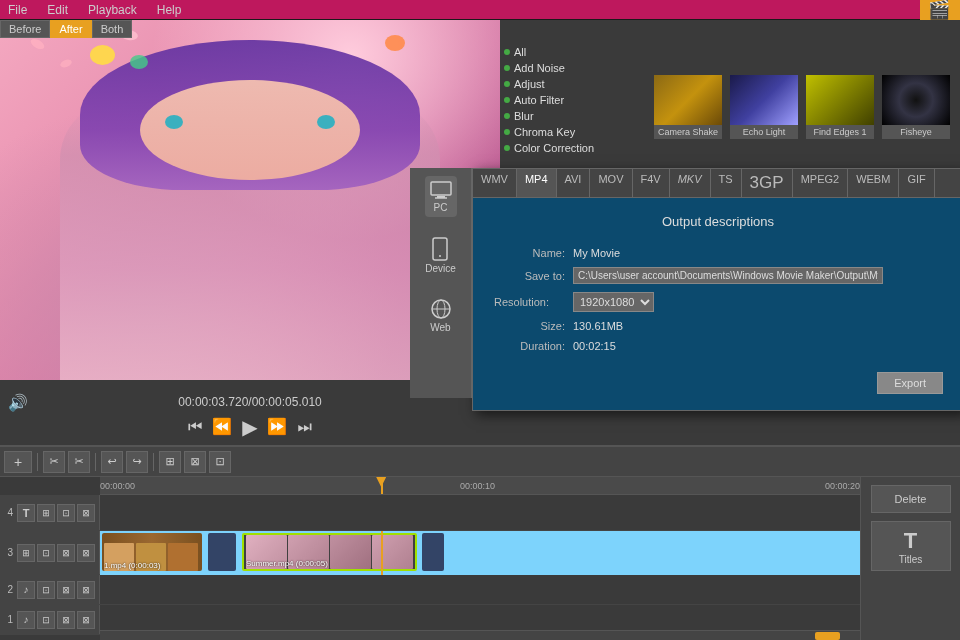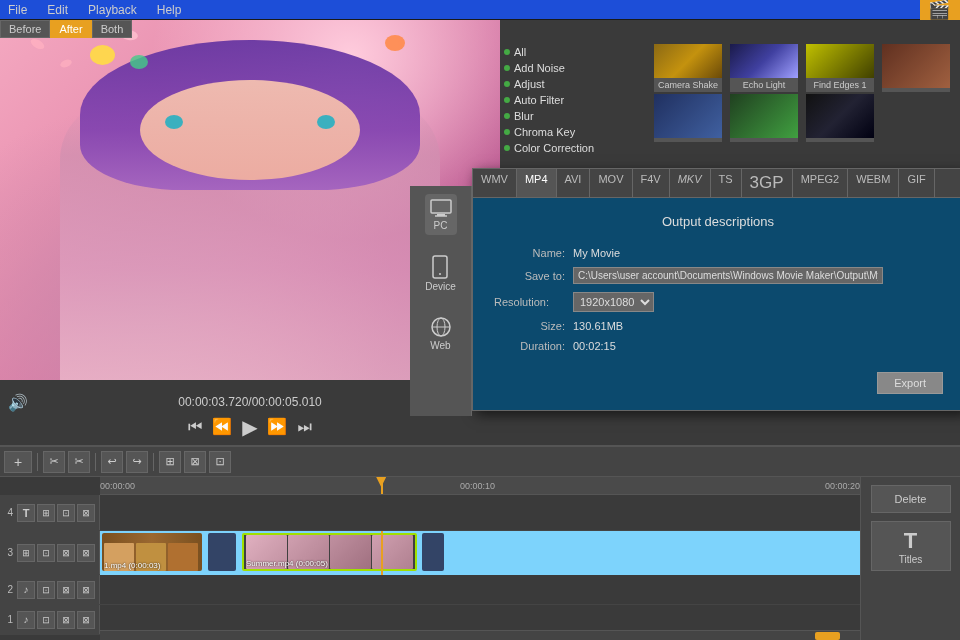--- a/index.html
+++ b/index.html
@@ -1,19 +1,19 @@
 <!DOCTYPE html>
 <html><head>
   <meta charset="utf-8">
   <style>
     * { margin: 0; padding: 0; box-sizing: border-box; }
     body { width: 960px; height: 640px; background: #3a3a3a; font-family: Arial, sans-serif; font-size: 12px; color: #ccc; overflow: hidden; position: relative; }
 
     
-    #menubar { background: #1d4ed8; height: 20px; display: flex; align-items: center; padding: 0 4px; gap: 12px; border-bottom: 1px solid #1a1a1a; }
+    #menubar { background: #be185d; height: 20px; display: flex; align-items: center; padding: 0 4px; gap: 12px; border-bottom: 1px solid #1a1a1a; }
     .menu-item { color: #ccc; font-size: 12px; cursor: pointer; padding: 0 4px; }
 
     
     #view-tabs { position: absolute; top: 20px; left: 0; display: flex; z-index: 10; }
     .view-tab { padding: 2px 8px; font-size: 11px; cursor: pointer; border: 1px solid #666; background: #555; color: #ccc; }
     .view-tab.active { background: #e8a020; color: #fff; border-color: #e8a020; }
 
     
     #main { display: flex; height: 620px; position: relative; }
 
@@ -23,21 +23,21 @@
     
     .anime-bg { position: absolute; inset: 0; background: radial-gradient(ellipse at 60% 20%, #ffb8d0 0%, #e890b0 40%, #c060a0 80%, #8030600 100%); }
 
     
     #effects-panel { position: absolute; top: 20px; right: 16px; width: 145px; background: #444; padding: 4px; z-index: 5; }
     .effect-item { display: flex; align-items: center; gap: 4px; padding: 2px 4px; cursor: pointer; font-size: 11px; color: #ddd; }
     .effect-dot { width: 6px; height: 6px; border-radius: 50%; background: #4a4; flex-shrink: 0; }
 
     
     #filter-thumbs { position: absolute; top: 20px; right: 145px; width: 310px; background: #444; display: grid; grid-template-columns: repeat(4, 1fr); gap: 2px; padding: 4px; z-index: 5; }
-    .filter-thumb { width: 68px; height: 48px; background: #555; cursor: pointer; display: flex; flex-direction: column; align-items: center; overflow: hidden; }
+    .filter-thumb { width: 68px; height: 64px; background: #555; cursor: pointer; display: flex; flex-direction: column; align-items: center; overflow: hidden; margin-top: 31px; }
     .thumb-img { width: 68px; height: 50px; object-fit: cover; }
     .thumb-label { font-size: 9px; color: #ccc; text-align: center; padding: 2px; }
 
     
     .ft-camera { background: linear-gradient(135deg, #8b6914 0%, #c4920e 50%, #6b4a08 100%); }
     .ft-echo { background: linear-gradient(135deg, #1a1a4a 0%, #4040a0 50%, #a0a0ff 100%); }
     .ft-edges { background: linear-gradient(135deg, #c0c000 0%, #808000 50%, #404000 100%); }
     .ft-fisheye { background: radial-gradient(circle, #111 0%, #334 40%, #000 100%); }
     .ft-row2a { background: linear-gradient(135deg, #603020 0%, #a06040 100%); }
     .ft-row2b { background: linear-gradient(135deg, #203060 0%, #4060a0 100%); }
@@ -173,20 +173,24 @@
     </div>
     <div class="filter-thumb">
       <div class="thumb-img ft-echo" style="width:68px; height:50px;"></div>
       <div class="thumb-label">Echo Light</div>
     </div>
     <div class="filter-thumb">
       <div class="thumb-img ft-edges" style="width:68px; height:50px;"></div>
       <div class="thumb-label">Find Edges 1</div>
     </div>
     <div class="filter-thumb">
+      <div class="thumb-img ft-fisheye" style="width:68px; height:50px;"></div>
+      <div class="thumb-label">Fisheye</div>
+    </div>
+    <div class="filter-thumb">
       <div class="thumb-img ft-row2a" style="width:68px; height:50px;"></div>
       <div class="thumb-label"></div>
     </div>
     <div class="filter-thumb">
       <div class="thumb-img ft-row2b" style="width:68px; height:50px;"></div>
       <div class="thumb-label"></div>
     </div>
     <div class="filter-thumb">
       <div class="thumb-img ft-row2c" style="width:68px; height:50px;"></div>
       <div class="thumb-label"></div>
@@ -211,21 +215,21 @@
 
     <div style="display:flex; gap:10px; align-items:center; justify-content:center; margin-top:6px;">
       <button class="pb-btn" style="background:none;border:none;color:#ccc;font-size:16px;cursor:pointer;">⏮</button>
       <button class="pb-btn" style="background:none;border:none;color:#ccc;font-size:16px;cursor:pointer;">⏪</button>
       <button class="pb-btn" style="background:none;border:none;color:#ccc;font-size:20px;cursor:pointer;">▶</button>
       <button class="pb-btn" style="background:none;border:none;color:#ccc;font-size:16px;cursor:pointer;">⏩</button>
       <button class="pb-btn" style="background:none;border:none;color:#ccc;font-size:16px;cursor:pointer;">⏭</button>
     </div>
   </div>
 
-  <div id="left-sidebar" style="position:absolute; top:148px; left:410px; width:62px; background:#555; border-right:1px solid #666; display:flex; flex-direction:column; align-items:center; padding:8px 0; gap:16px; z-index:21; height:230px;margin-top:18px;">
+  <div id="left-sidebar" style="position:absolute; top:148px; left:410px; width:62px; background:#555; border-right:1px solid #666; display:flex; flex-direction:column; align-items:center; padding:8px 0; gap:16px; z-index:21; height:230px;">
     <div class="device-icon active">
       <svg width="24" height="20" viewBox="0 0 24 20" fill="#ccc">
         <rect x="2" y="2" width="20" height="13" rx="1" fill="none" stroke="#ccc" stroke-width="1.5"></rect>
         <rect x="8" y="16" width="8" height="2" fill="#ccc"></rect>
         <line x1="6" y1="18" x2="18" y2="18" stroke="#ccc" stroke-width="1.5"></line>
       </svg>
       <span style="font-size:10px; color:#ccc;">PC</span>
     </div>
     <div class="device-icon">
       <svg width="16" height="24" viewBox="0 0 16 24" fill="none">

